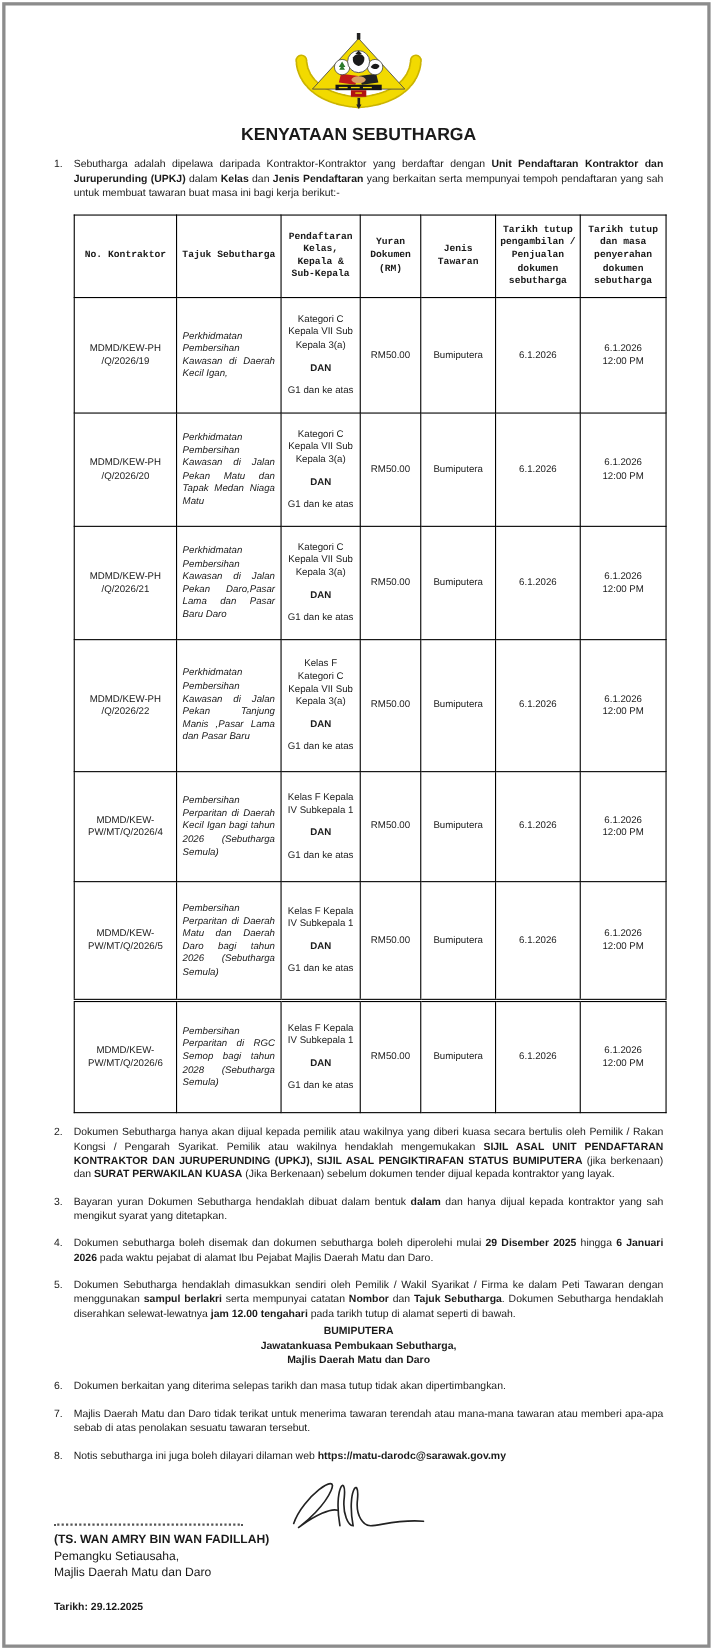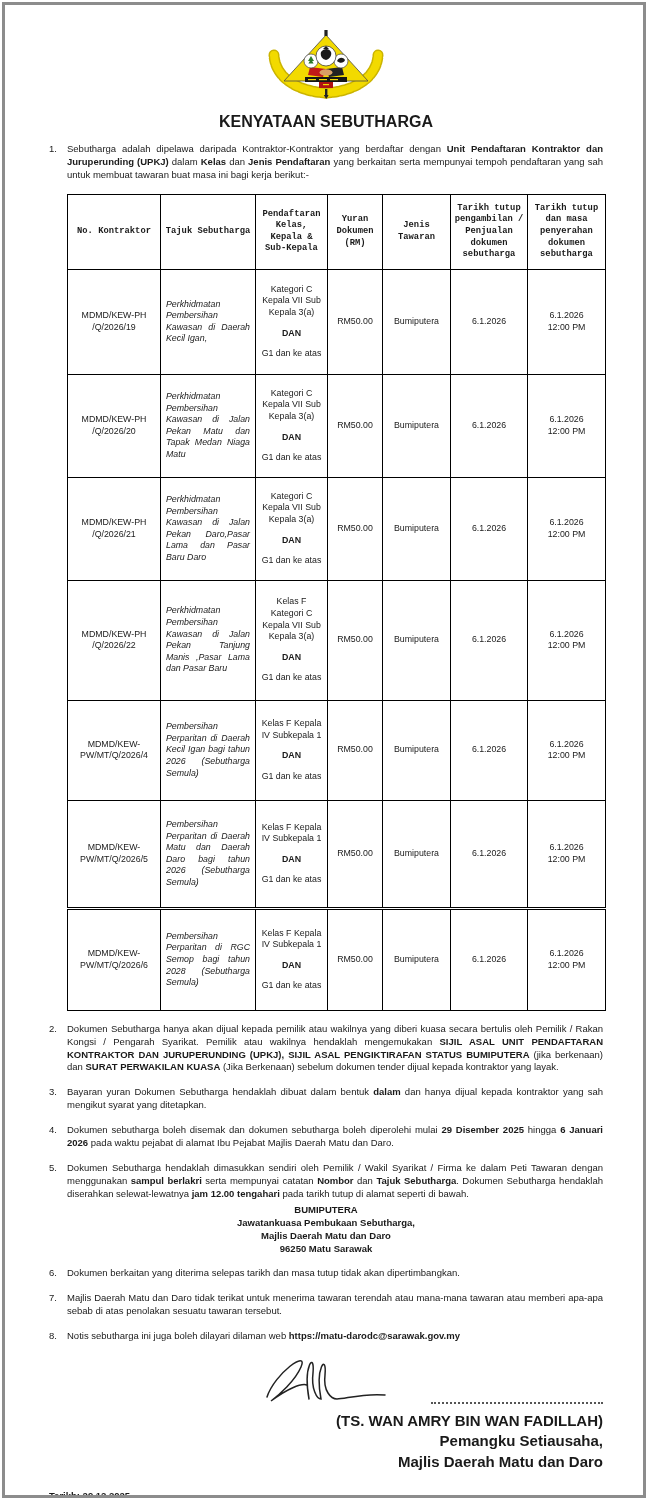--- a/index.html
+++ b/index.html
@@ -16,25 +16,25 @@
   th,td{border:1px solid #000;vertical-align:middle;padding:2px 3px;overflow:hidden;box-sizing:border-box;}
   th{font-weight:bold;text-align:center;line-height:1.32;font-family:Liberation Mono, monospace;}
   td{line-height:1.32;}
   td.c{text-align:center;}
   td.tajuk{text-align:justify;-moz-text-align-last:left;text-align-last:left;padding:3px 5px;font-style:italic;}
   .pend{text-align:center;}
   .pend-mid{font-weight:bold;margin:9px 0;}
   .t2-time{margin-top:0;}
   tr.dbl td{border-top:3px double #000;}
   .addr{margin-top:2px;text-align:center;font-weight:bold;font-size:9.5px;line-height:1.38;}
-  .sig-block{margin-top:4px;text-align:right;font-size:15px;line-height:1.35;}
+  .sig-block{margin-top:4px;text-align:left;font-size:11px;line-height:1.35;}
   .sig-svg{display:block;margin:0 auto -16px auto;}
   .sig-line{display:inline-block;width:172px;border-bottom:2px dotted #555;height:1px;}
   .sig-name{font-weight:bold;margin-top:2px;}
-  .sig-title,.sig-org{font-weight:bold;}
+  .sig-title,.sig-org{font-weight:normal;}
   .foot-date{margin-top:18px;font-weight:bold;font-size:9.5px;}
 </style>
 </head>
 <body>
 
 <div class="page">
   <div class="content">
 
     <div class="logo-wrap">
       <svg width="130" height="74" viewBox="0 0 130 74">
@@ -234,21 +234,20 @@
         <div class="para">
           <div class="num">5.</div>
           <div class="ptext"><span>Dokumen Sebutharga hendaklah dimasukkan sendiri oleh Pemilik / Wakil Syarikat / Firma ke dalam Peti Tawaran dengan menggunakan </span><span class="b">sampul berlakri</span><span> serta mempunyai catatan </span><span class="b">Nombor</span><span> dan </span><span class="b">Tajuk Sebutharga</span><span>. Dokumen Sebutharga hendaklah diserahkan selewat-lewatnya </span><span class="b">jam 12.00 tengahari</span><span> pada tarikh tutup di alamat seperti di bawah.</span></div>
         </div>
       </div>
 
     <div class="addr">
       <div>BUMIPUTERA</div>
       <div>Jawatankuasa Pembukaan Sebutharga,</div>
       <div>Majlis Daerah Matu dan Daro</div>
-      <div>96250 Matu Sarawak</div>
     </div>
 
     <div id="para-final">
         <div class="para">
           <div class="num">6.</div>
           <div class="ptext"><span>Dokumen berkaitan yang diterima selepas tarikh dan masa tutup tidak akan dipertimbangkan.</span></div>
         </div>
         <div class="para">
           <div class="num">7.</div>
           <div class="ptext"><span>Majlis Daerah Matu dan Daro tidak terikat untuk menerima tawaran terendah atau mana-mana tawaran atau memberi apa-apa sebab di atas penolakan sesuatu tawaran tersebut.</span></div>

